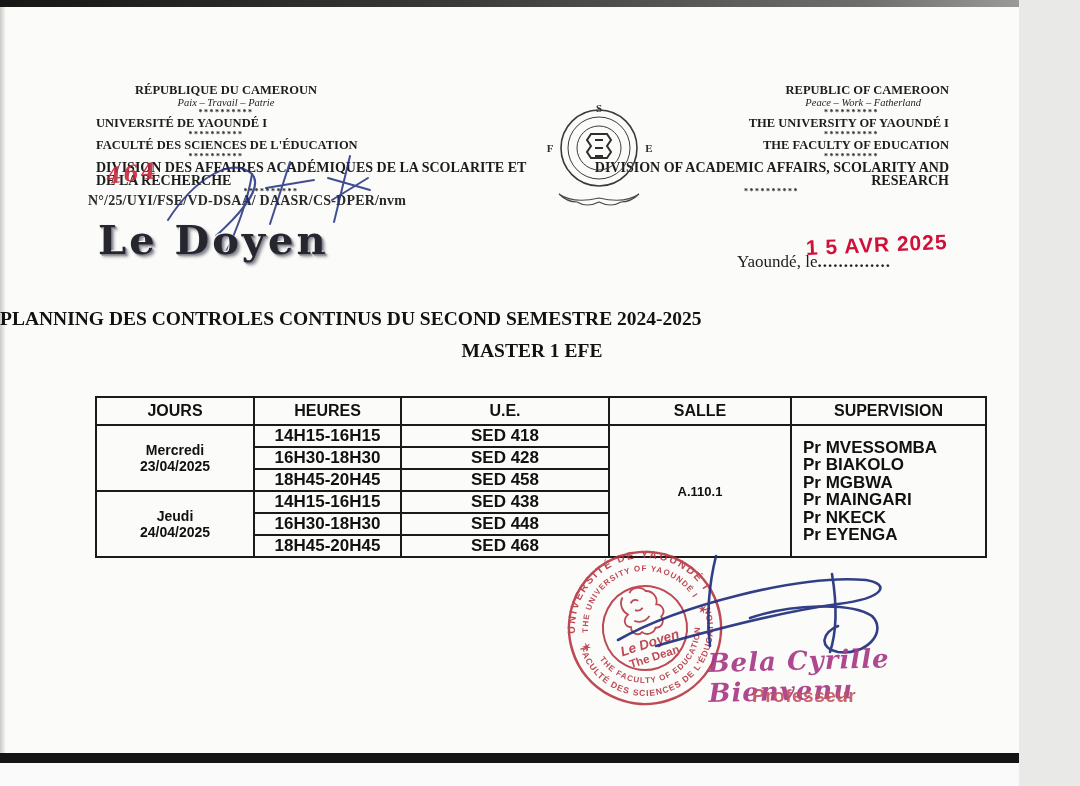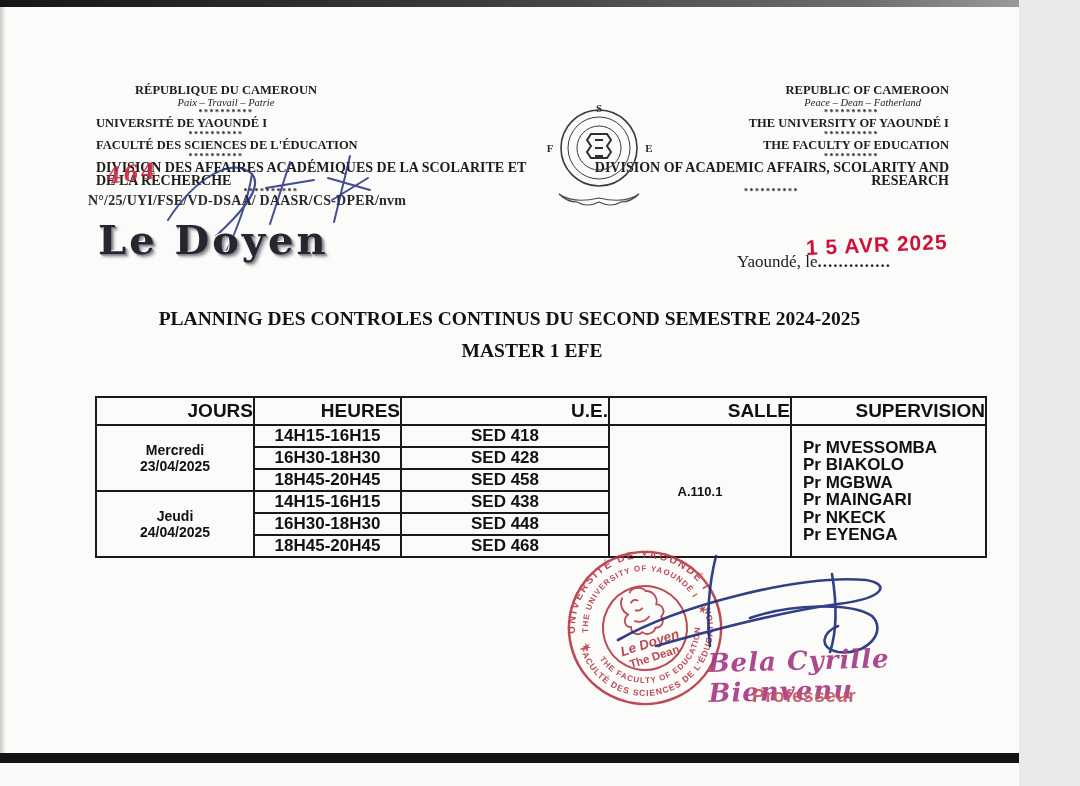--- a/index.html
+++ b/index.html
@@ -46,30 +46,30 @@
   .pen-marks { position:absolute; left:140px; top:148px; }
 
   
   .dateline { position:absolute; left:737px; top:252px; font-size:17px; color:#1d1d1d; }
   .dateline .dots { letter-spacing:1px; font-weight:bold; }
   .date-stamp { position:absolute; left:806px; top:233px; font-family:"Liberation Sans",sans-serif;
                 font-weight:bold; font-size:21px; color:#d01038; transform:rotate(-2.5deg);
                 letter-spacing:1px; white-space:nowrap; }
 
   
-  .title1 { position:absolute; left:0; right:0; top:308px; text-align:center;
+  .title1 { position:absolute; left:0; right:0; top:308px; 
             font-weight:bold; font-size:19.5px; color:#121212; }
   .title2 { position:absolute; left:0; right:0; top:340px; text-align:center;
             font-weight:bold; font-size:19.5px; color:#121212;padding-left:45px; }
 
   
   .sched { position:absolute; left:95px; top:396px; border-collapse:collapse;
            font-family:"Liberation Sans",sans-serif; color:#111; }
   .sched td, .sched th { border:2px solid #1a1a1a; padding:0; }
-  .sched th { height:28px; font-size:19px; font-weight:bold; text-align:right; }
+  .sched th { height:28px; font-size:16px; font-weight:bold; text-align:center; }
   .sched td { height:18px; font-size:17px; font-weight:bold; text-align:center; }
   .sched td.day { font-size:14px; line-height:16px; }
   .sched td.salle { font-size:13px; }
   .sched td.superv { text-align:left; padding-left:11px; vertical-align:middle; }
   .sched td.superv div { line-height:17.5px; }
 
   
   .seal { position:absolute; left:563px; top:548px; }
   .sig { position:absolute; left:598px; top:546px; }
   .sig-name { position:absolute; left:708px; top:644px; font-family:"DejaVu Serif", serif;
@@ -93,21 +93,21 @@
     <div class="h-line">UNIVERSITÉ DE YAOUNDÉ I</div>
     <div class="stars">**********</div>
     <div class="h-line">FACULTÉ DES SCIENCES DE L'ÉDUCATION</div>
     <div class="stars">**********</div>
     <div class="h-line small">DIVISION DES AFFAIRES ACADÉMIQUES DE LA SCOLARITE ET DE LA RECHERCHE</div>
     <div class="stars s4">**********</div>
   </div>
 
   <div class="hdr-right">
     <div class="h-line">REPUBLIC OF CAMEROON</div>
-    <div class="h-motto">Peace – Dean – Fatherland</div>
+    <div class="h-motto">Peace – Work – Fatherland</div>
     <div class="stars">**********</div>
     <div class="h-line">THE UNIVERSITY OF YAOUNDÉ I</div>
     <div class="stars">**********</div>
     <div class="h-line">THE FACULTY OF EDUCATION</div>
     <div class="stars">**********</div>
     <div class="h-line small">DIVISION OF ACADEMIC AFFAIRS, SCOLARITY AND RESEARCH</div>
     <div class="stars s4">**********</div>
   </div>
 
   <svg class="logo" width="116" height="106" viewBox="0 0 116 106">

